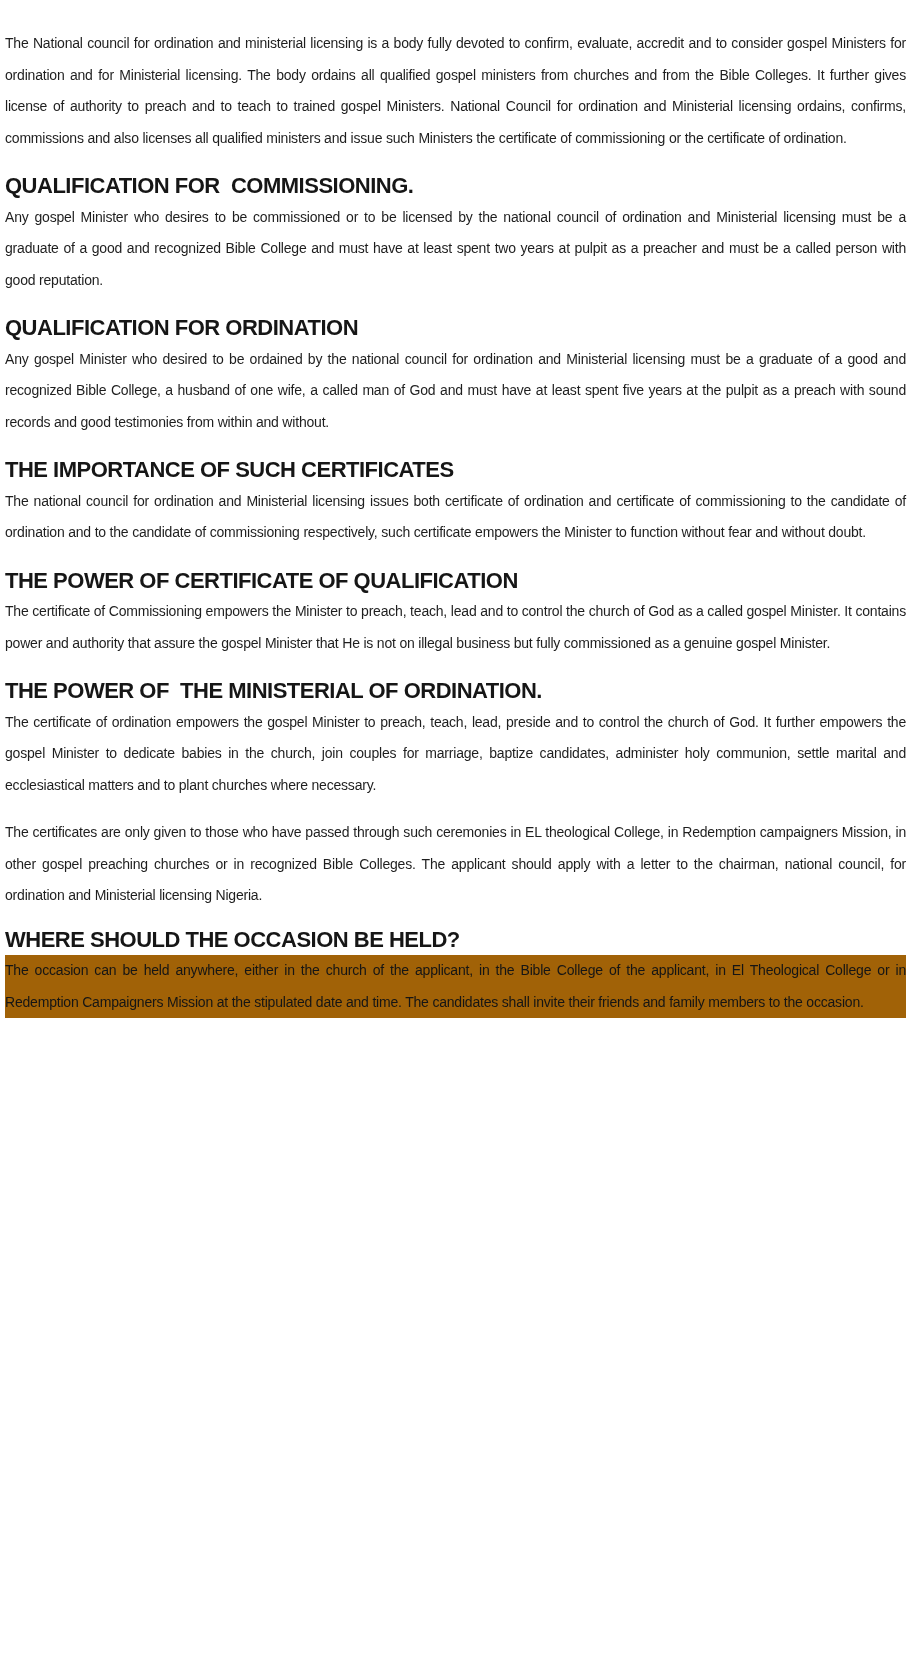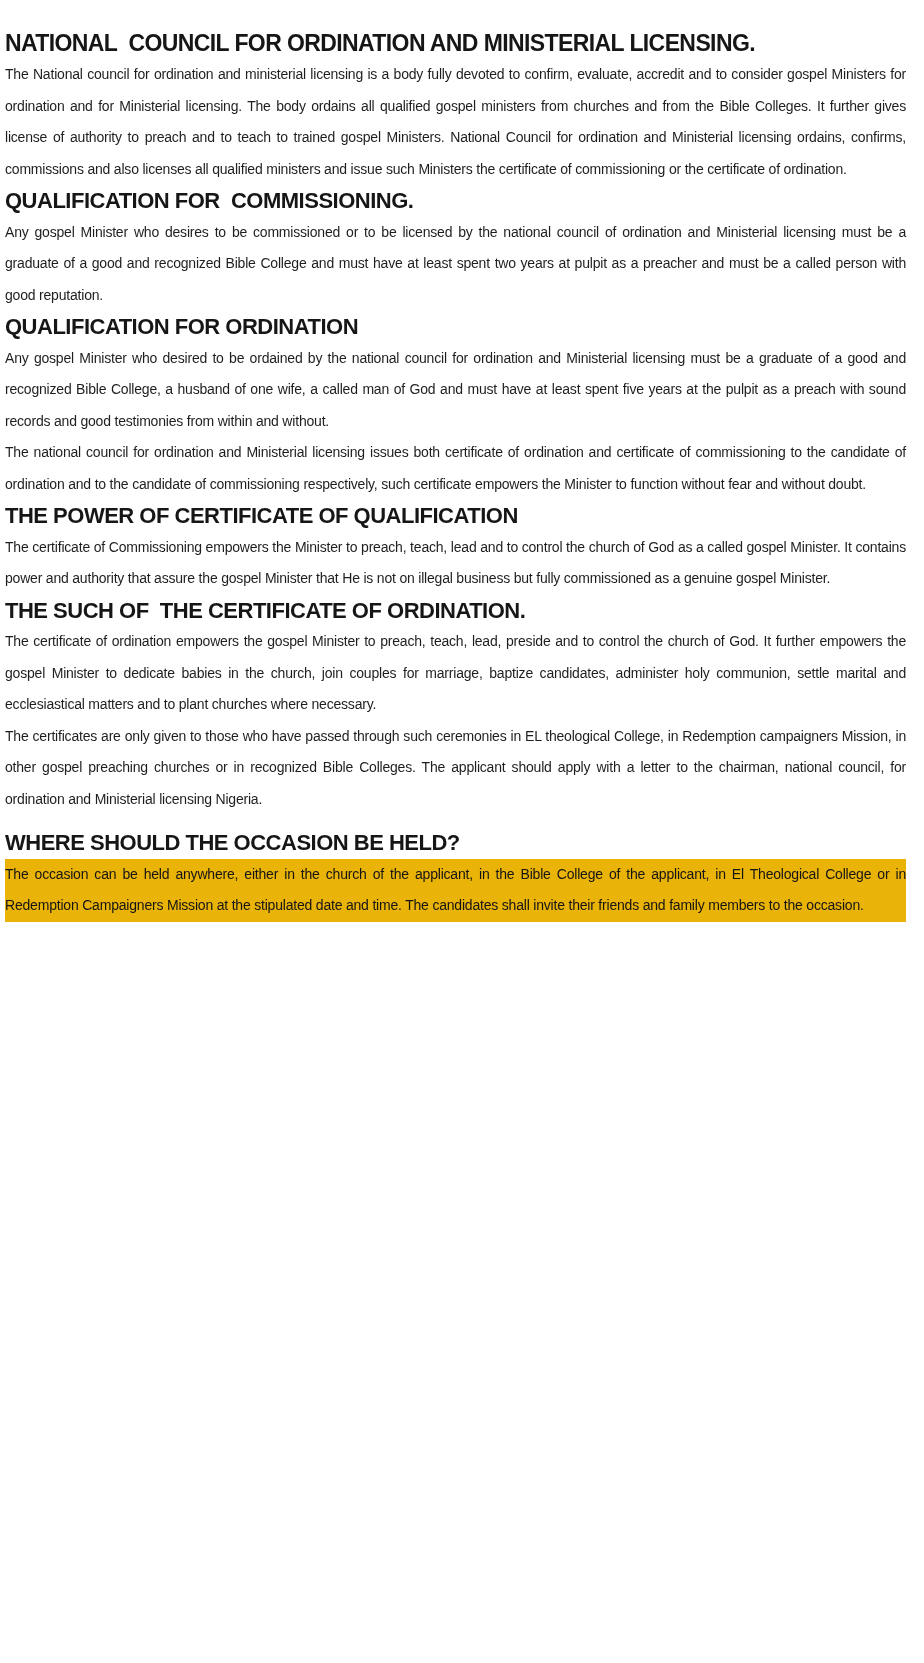--- a/index.html
+++ b/index.html
@@ -21,20 +21,21 @@
   .doc-title {
     margin: 0;
     font-size: 23px;
     font-weight: 700;
     letter-spacing: -0.6px;
     line-height: 31px;
     color: #161616;
     white-space: pre-wrap;
   }
   .section {
+    margin-top: 16px;
   }
   .section.tight {
     margin-top: 12px;
   }
   .section-heading {
     margin: 0;
     font-size: 22px;
     font-weight: 700;
     letter-spacing: -0.5px;
     line-height: 31.5px;
@@ -45,54 +46,54 @@
     margin: 0;
     font-size: 14px;
     font-weight: 400;
     line-height: 31.5px;
     letter-spacing: -0.2px;
     text-align: justify;
     color: #1e1e1e;
     white-space: normal;
   }
   .scan-shaded {
-    background: #eab308;
+    background: #a16207;
     color: #151515;
   }
 </style>
 </head>
 <body>
 
 <div class="page">
 
-  <h1 class="doc-title">NATIONAL  COUNCIL FOR ORDINATION AND MINISTERIAL LICENSING.</h1>
 
   <p class="body-para">The National council for ordination and ministerial licensing is a body fully devoted to confirm, evaluate, accredit and to consider gospel Ministers for ordination and for Ministerial licensing. The body ordains all qualified gospel ministers from churches and from the Bible Colleges. It further gives license of authority to preach and to teach to trained gospel Ministers. National Council for ordination and Ministerial licensing ordains, confirms, commissions and also licenses all qualified ministers and issue such Ministers the certificate of commissioning or the certificate of ordination.</p>
 
   <div class="section">
     <h2 class="section-heading">QUALIFICATION FOR  COMMISSIONING.</h2>
     <p class="body-para">Any gospel Minister who desires to be commissioned or to be licensed by the national council of ordination and Ministerial licensing must be a graduate of a good and recognized Bible College and must have at least spent two years at pulpit as a preacher and must be a called person with good reputation.</p>
   </div>
 
   <div class="section">
     <h2 class="section-heading">QUALIFICATION FOR ORDINATION</h2>
     <p class="body-para">Any gospel Minister who desired to be ordained by the national council for ordination and Ministerial licensing must be a graduate of a good and recognized Bible College, a husband of one wife, a called man of God and must have at least spent five years at the pulpit as a preach with sound records and good testimonies from within and without.</p>
   </div>
 
   <div class="section">
+    <h2 class="section-heading">THE IMPORTANCE OF SUCH CERTIFICATES</h2>
     <p class="body-para">The national council for ordination and Ministerial licensing issues both certificate of ordination and certificate of commissioning to the candidate of ordination and to the candidate of commissioning respectively, such certificate empowers the Minister to function without fear and without doubt.</p>
   </div>
 
   <div class="section">
     <h2 class="section-heading">THE POWER OF CERTIFICATE OF QUALIFICATION</h2>
     <p class="body-para">The certificate of Commissioning empowers the Minister to preach, teach, lead and to control the church of God as a called gospel Minister. It contains power and authority that assure the gospel Minister that He is not on illegal business but fully commissioned as a genuine gospel Minister.</p>
   </div>
 
   <div class="section">
-    <h2 class="section-heading">THE SUCH OF  THE CERTIFICATE OF ORDINATION.</h2>
+    <h2 class="section-heading">THE POWER OF  THE MINISTERIAL OF ORDINATION.</h2>
     <p class="body-para">The certificate of ordination empowers the gospel Minister to preach, teach, lead, preside and to control the church of God. It further empowers the gospel Minister to dedicate babies in the church, join couples for marriage, baptize candidates, administer holy communion, settle marital and ecclesiastical matters and to plant churches where necessary.</p>
   </div>
 
   <div class="section">
     <p class="body-para">The certificates are only given to those who have passed through such ceremonies in EL theological College, in Redemption campaigners Mission, in other gospel preaching churches or in recognized Bible Colleges. The applicant should apply with a letter to the chairman, national council, for ordination and Ministerial licensing Nigeria.</p>
   </div>
 
   <div class="section tight">
     <h2 class="section-heading">WHERE SHOULD THE OCCASION BE HELD?</h2>
     <p class="body-para scan-shaded">The occasion can be held anywhere, either in the church of the applicant, in the Bible College of the applicant, in El Theological College or in Redemption Campaigners Mission at the stipulated date and time. The candidates shall invite their friends and family members to the occasion.</p>

